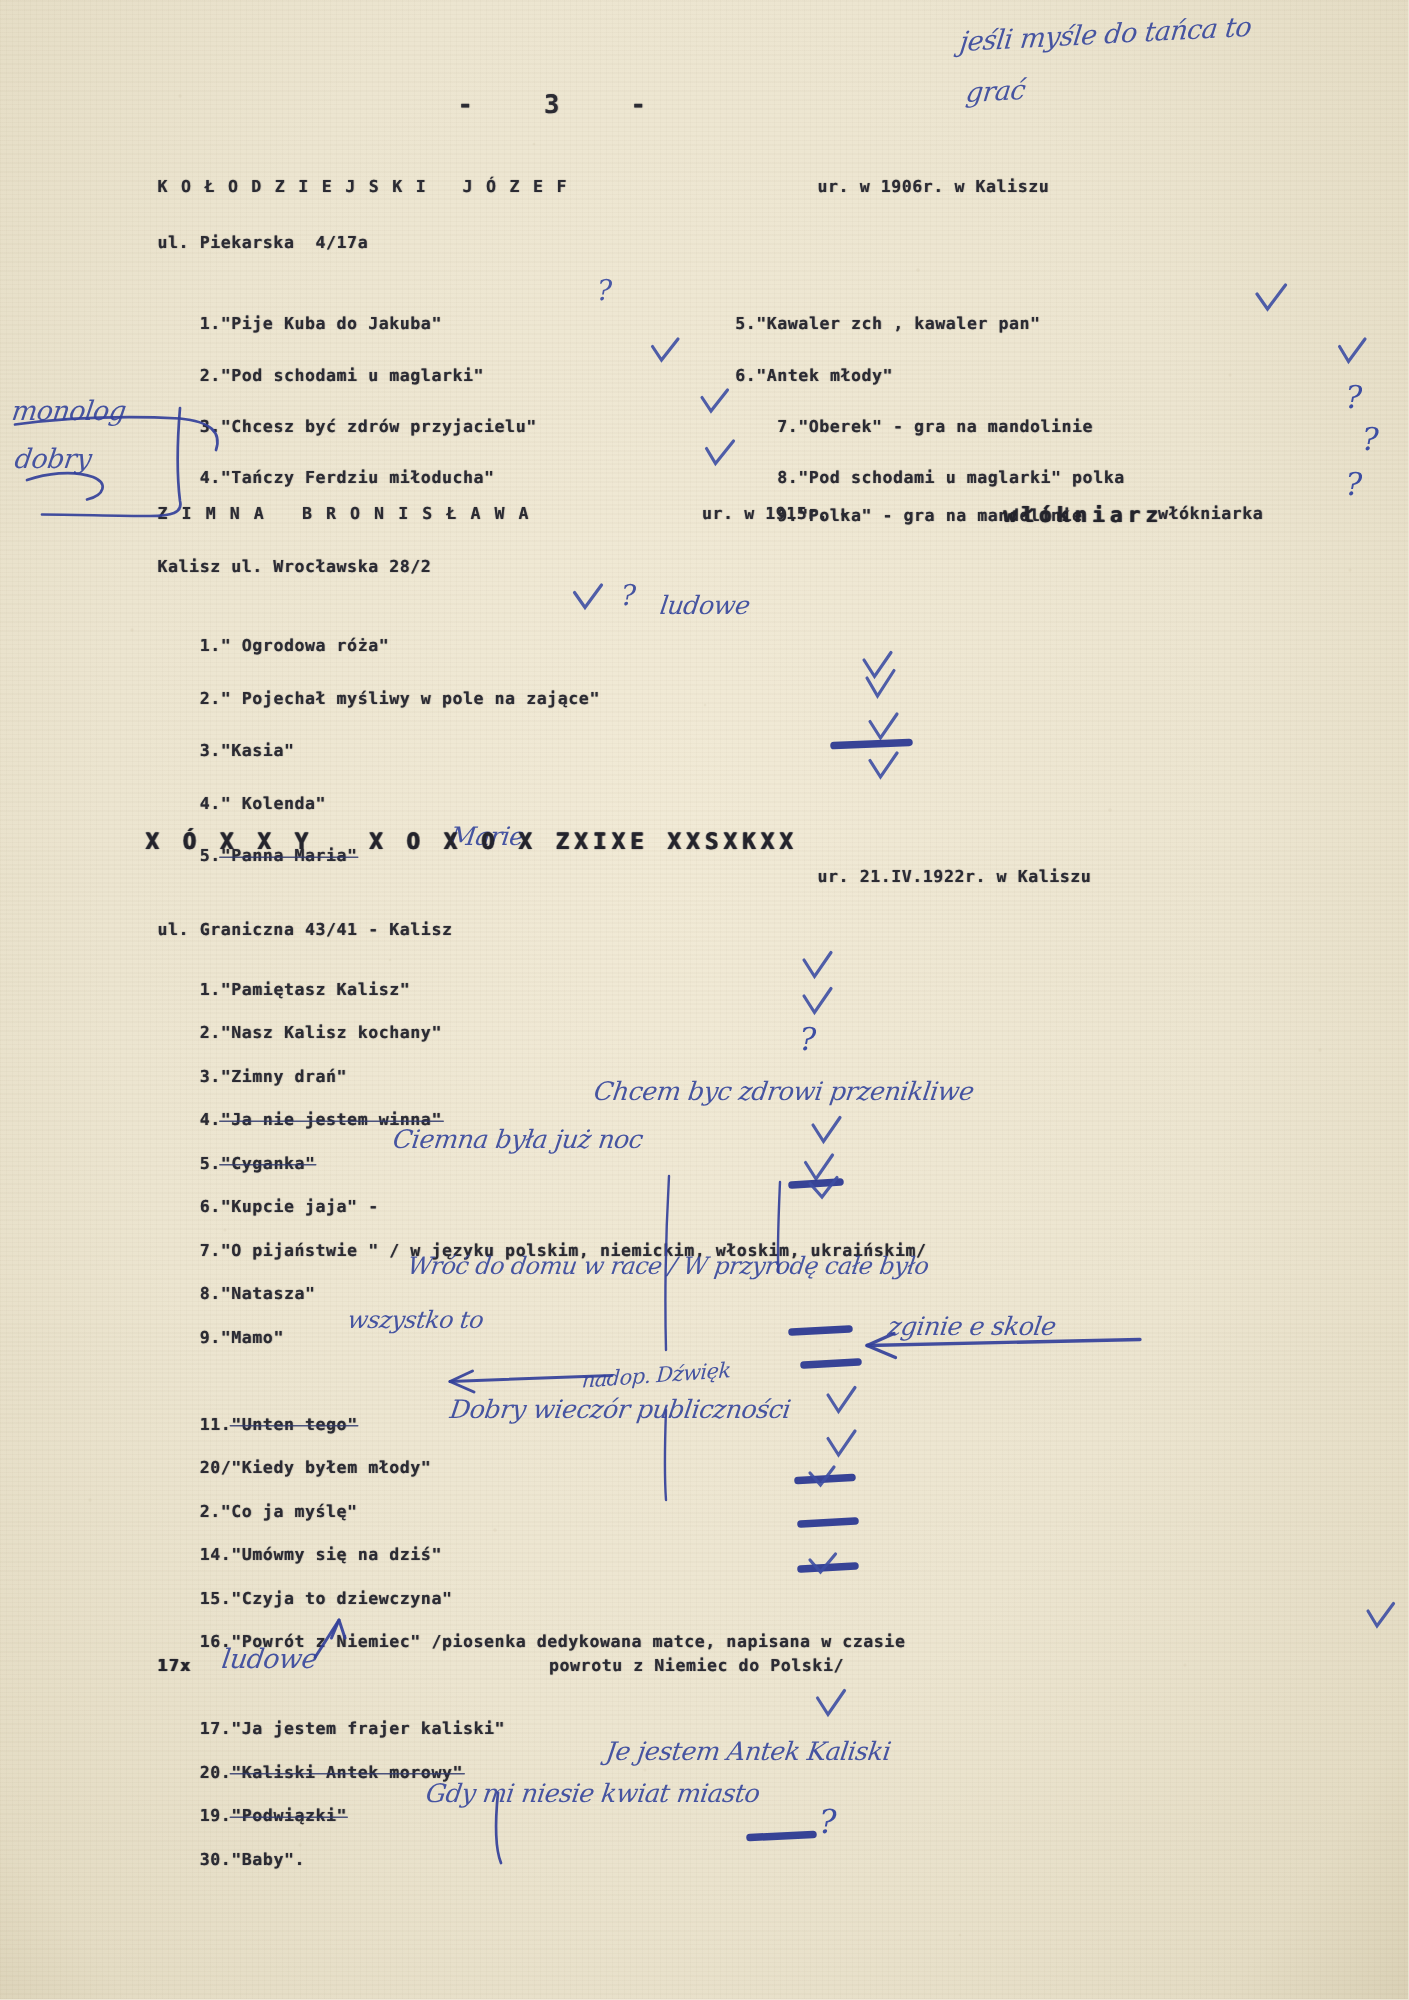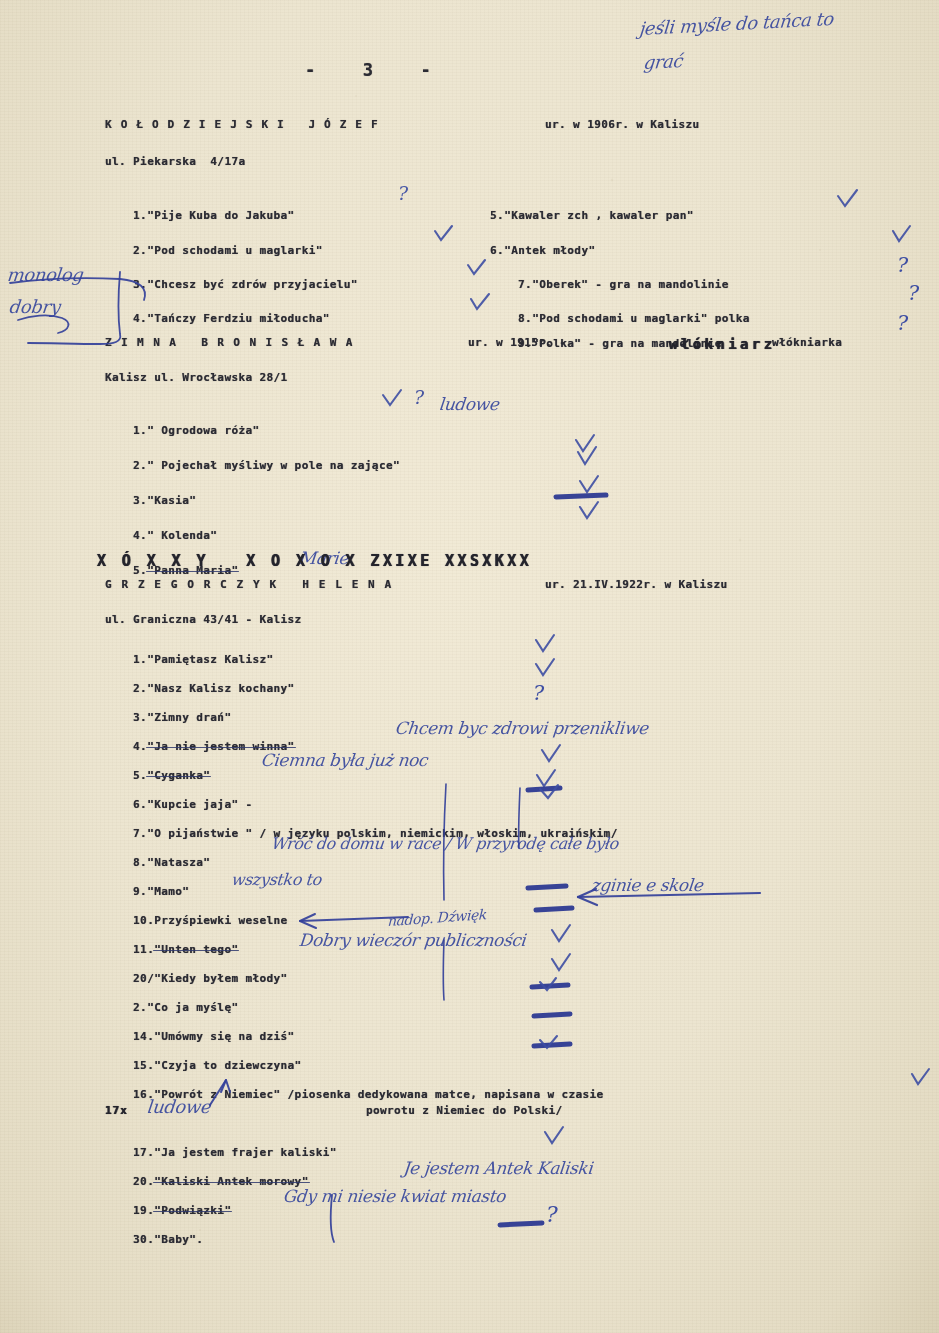--- a/index.html
+++ b/index.html
@@ -142,21 +142,21 @@
     <span>9.</span><span>"Polka" - gra na mandolinie</span>
   </div>
 
   <div class="hw" style="left:8px;top:264px;transform:skewX(-8deg);font-size:18px;">monolog</div>
   <div class="hw" style="left:10px;top:296px;transform:skewX(-8deg);font-size:18px;">dobry</div>
 
   <div class="tw" style="left:105px;top:336px;letter-spacing:1.4px;">Z I M N A   B R O N I S Ł A W A</div>
   <div class="tw" style="left:468px;top:336px;">ur. w 1915r. -</div>
   <div class="tw xout" style="left:669px;top:336px;font-size:14px;">włókniarz</div>
   <div class="tw" style="left:772px;top:336px;">włókniarka</div>
-  <div class="tw" style="left:105px;top:371px;">Kalisz ul. Wrocławska 28/1</div>
+  <div class="tw" style="left:105px;top:371px;">Kalisz ul. Wrocławska 28/2</div>
 
   <div class="tw" style="left:105px;top:411px;">
     <span>1.</span><span>" Ogrodowa róża"</span>
   </div>
   <div class="tw" style="left:105px;top:446px;">
     <span>2.</span><span>" Pojechał myśliwy w pole na zające"</span>
   </div>
   <div class="tw" style="left:105px;top:481px;">
     <span>3.</span><span>"Kasia"</span>
   </div>
@@ -164,21 +164,20 @@
     <span>4.</span><span>" Kolenda"</span>
   </div>
   <div class="tw" style="left:105px;top:551px;">
     <span>5.</span><span class="strike">"Panna Maria"</span>
   </div>
   <div class="hw" style="left:300px;top:548px;transform:skewX(-8deg);font-size:17px;">Marie</div>
   <div class="hw" style="left:440px;top:394px;transform:skewX(-8deg);font-size:17px;">ludowe</div>
   <div class="hw" style="left:414px;top:386px;font-size:19px;">?</div>
 
   <div class="tw xout" style="left:97px;top:552px;font-size:15px;">X Ó X X Y   X O X O X ZXIXE XXSXKXX</div>
-  <div class="tw" style="left:105px;top:578px;letter-spacing:1.6px;">G R Z E G O R C Z Y K   H E L E N A</div>
   <div class="tw" style="left:545px;top:578px;">ur. 21.IV.1922r. w Kaliszu</div>
   <div class="tw" style="left:105px;top:613px;">ul. Graniczna 43/41 - Kalisz</div>
 
   <div class="tw" style="left:105px;top:640px;">
     <span>1.</span><span>"Pamiętasz Kalisz"</span>
   </div>
   <div class="tw" style="left:105px;top:669px;">
     <span>2.</span><span>"Nasz Kalisz kochany"</span>
   </div>
   <div class="tw" style="left:105px;top:698px;">
@@ -204,23 +203,20 @@
     <span>8.</span><span>"Natasza"</span>
   </div>
   <div class="hw" style="left:272px;top:834px;transform:skewX(-8deg);font-size:16px;">Wróć do domu w race / W przyrodę całe było</div>
 
   <div class="tw" style="left:105px;top:872px;">
     <span>9.</span><span>"Mamo"</span>
   </div>
   <div class="hw" style="left:232px;top:870px;transform:skewX(-8deg);font-size:16px;">wszystko to</div>
   <div class="hw" style="left:592px;top:875px;transform:skewX(-8deg);font-size:17px;">zginie e skole</div>
 
-  <div class="tw" style="left:105px;top:901px;">
-    <span>10.</span><span>Przyśpiewki weselne</span>
-  </div>
   <div class="hw tiny" style="left:388px;top:913px;transform:rotate(-4deg) skewX(-8deg);">nadop. Dźwięk</div>
 
   <div class="tw" style="left:105px;top:930px;">
     <span>11.</span><span class="strike">"Unten tego"</span>
   </div>
   <div class="hw" style="left:300px;top:930px;transform:skewX(-8deg);font-size:17px;">Dobry wieczór publiczności</div>
 
   <div class="tw" style="left:105px;top:959px;">
     <span>20/</span><span>"Kiedy byłem młody"</span>
   </div>

